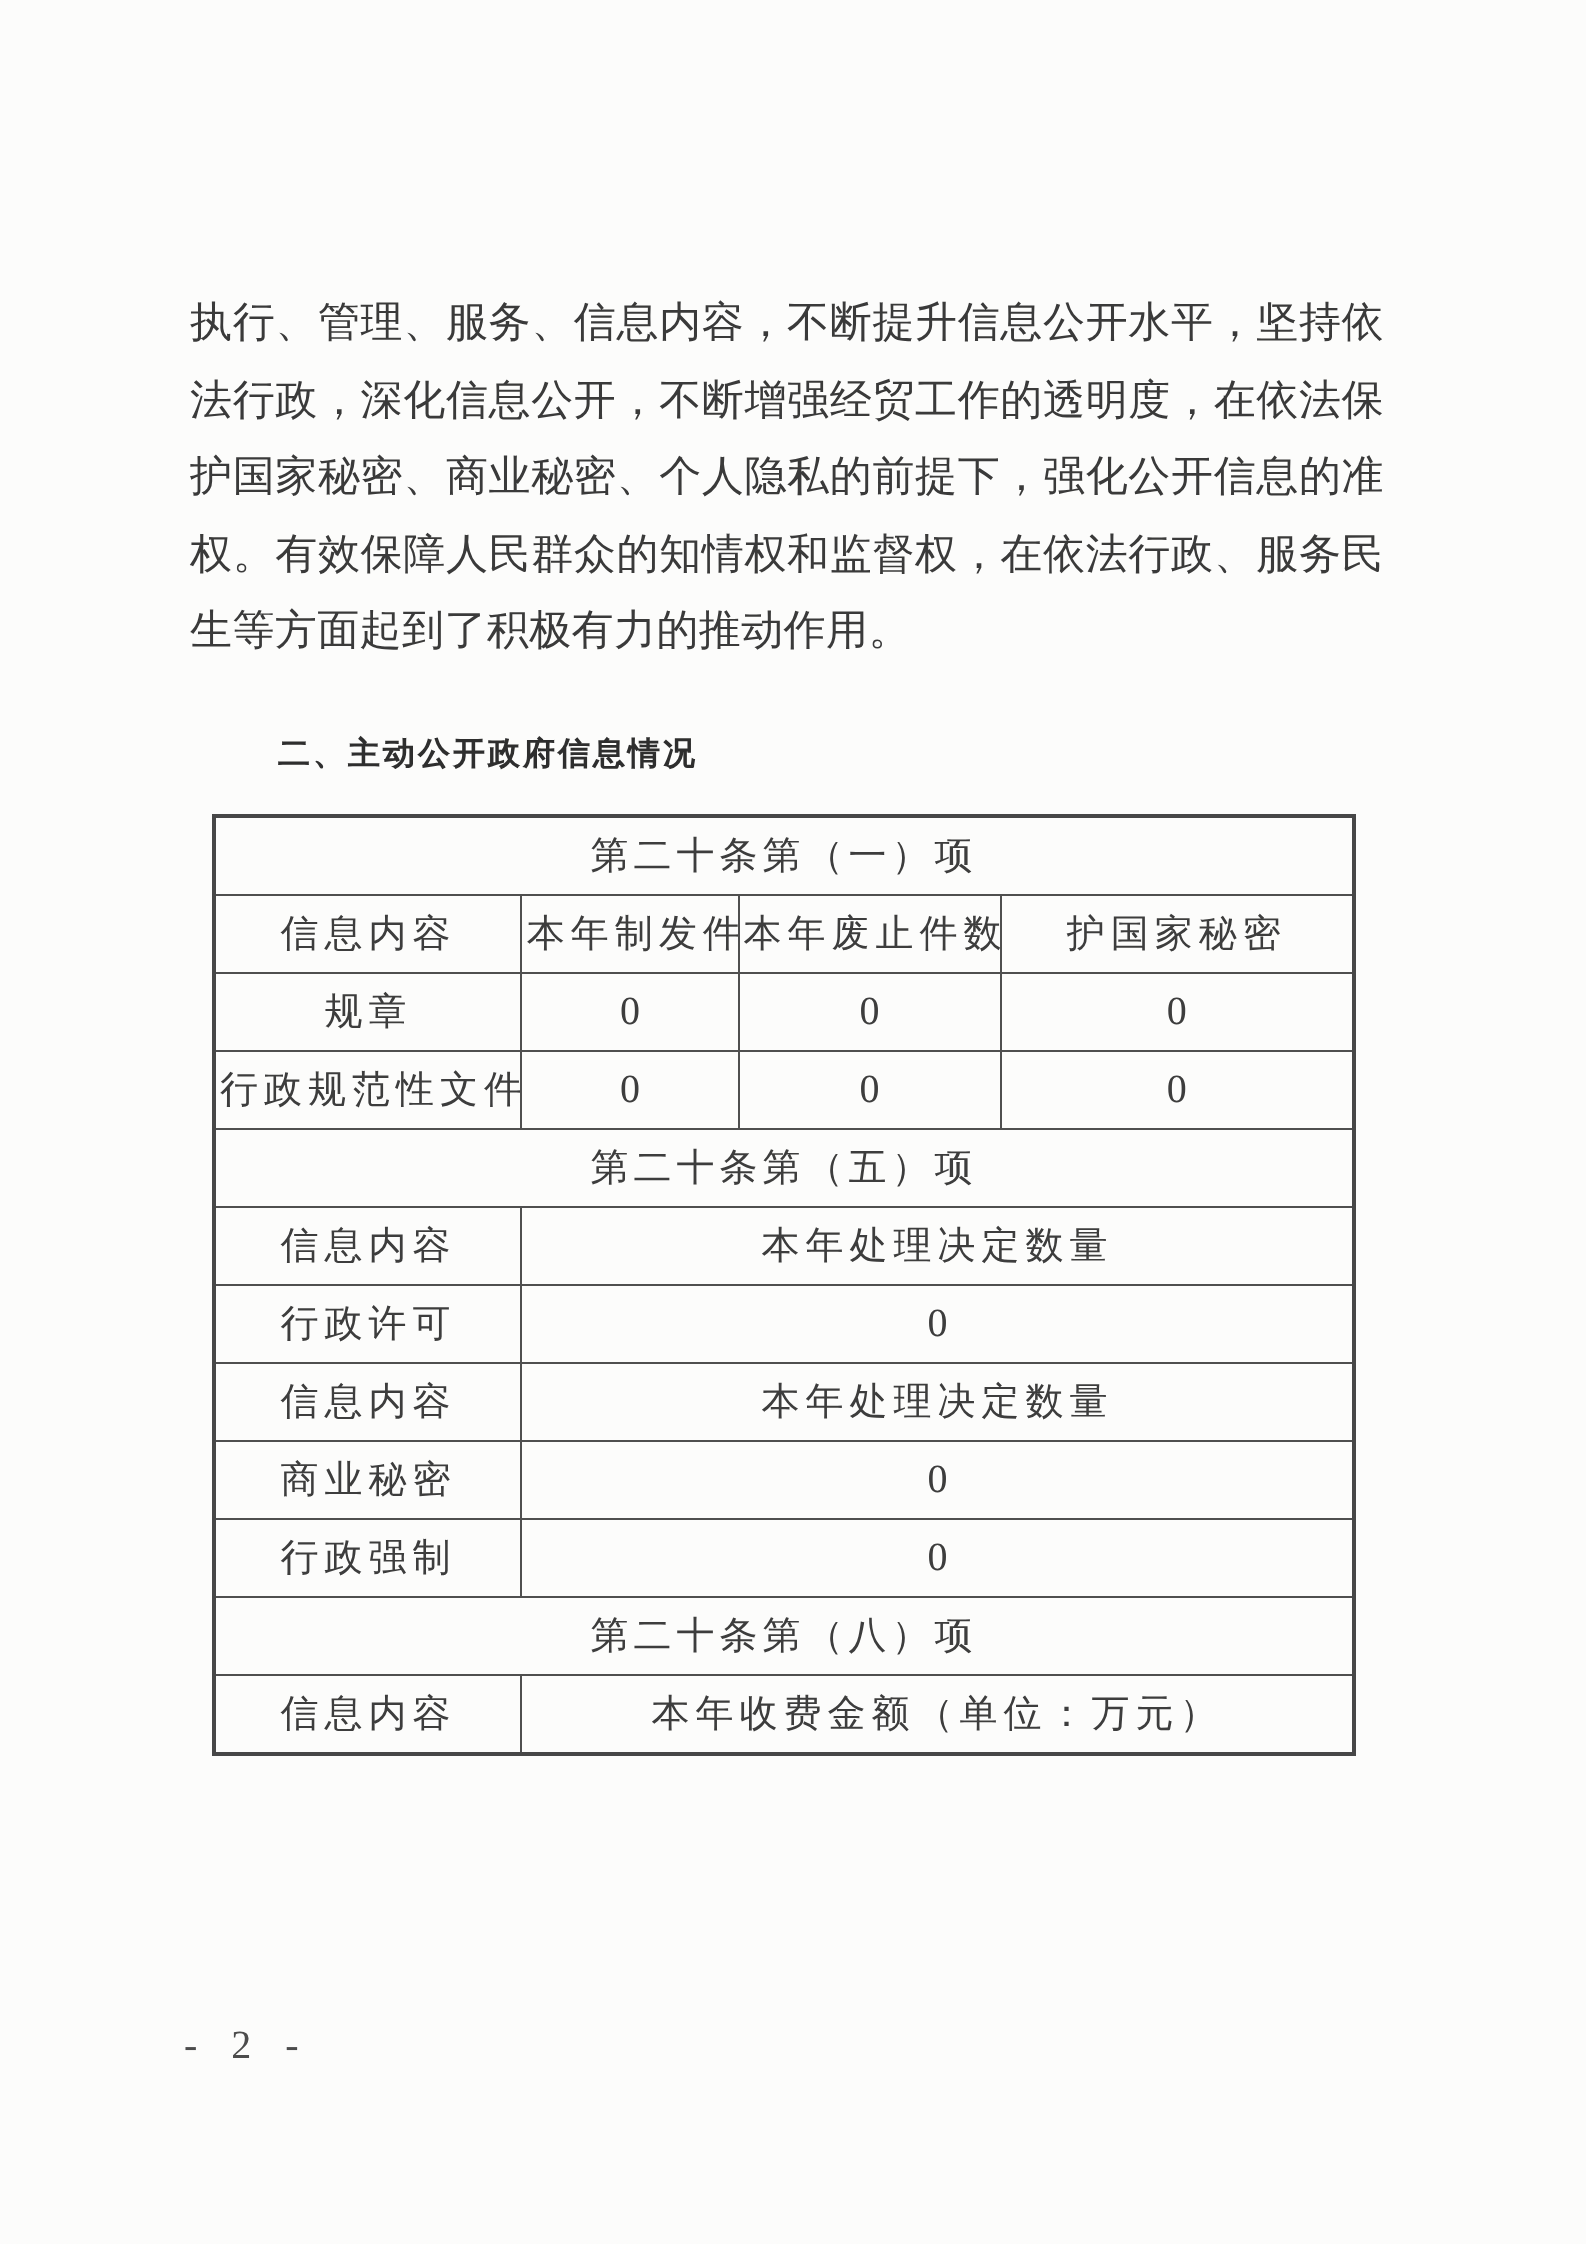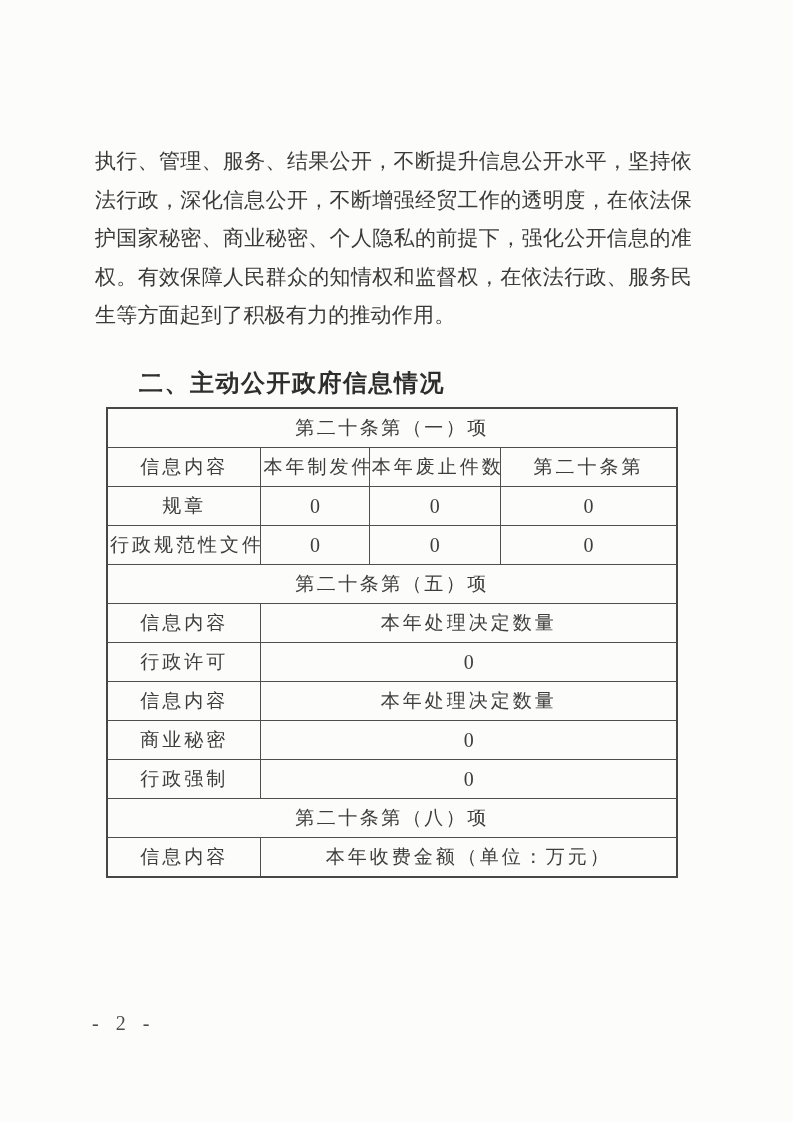--- a/index.html
+++ b/index.html
@@ -37,21 +37,21 @@
     text-align-last: left;
     white-space: normal;
   }
   
   .heading {
     position: absolute;
     left: 139px;
     top: 367px;
     margin: 0;
     font-family: "Liberation Sans", "DejaVu Sans", sans-serif;
-    font-size: 24px;
+    font-size: 16px;
     font-weight: 700;
     color: #2e2e2e;
     letter-spacing: 1.5px;
     text-align: center;
   }
   
   .gov-table {
     position: absolute;
     left: 106px;
     top: 407px;
@@ -92,21 +92,21 @@
     letter-spacing: 6px;
     color: #4c4c4c;
   }
 </style>
 </head>
 <body>
 
 <div class="page">
 
   <div class="body-text">
-      <div class="body-line">执行、管理、服务、结果公开，不断提升信息公开水平，坚持依</div>
+      <div class="body-line">执行、管理、服务、信息内容，不断提升信息公开水平，坚持依</div>
       <div class="body-line">法行政，深化信息公开，不断增强经贸工作的透明度，在依法保</div>
       <div class="body-line">护国家秘密、商业秘密、个人隐私的前提下，强化公开信息的准</div>
       <div class="body-line">权。有效保障人民群众的知情权和监督权，在依法行政、服务民</div>
       <div class="body-line last">生等方面起到了积极有力的推动作用。</div>
     </div>
 
   <h2 class="heading">二、主动公开政府信息情况</h2>
 
   <table class="gov-table">
     <colgroup>
@@ -116,21 +116,21 @@
         <col class="c4">
     </colgroup>
     <tbody>
         <tr class="row-section">
           <td colspan="4">第二十条第（一）项</td>
         </tr>
         <tr class="row-header">
           <td>信息内容</td>
           <td>本年制发件数</td>
           <td>本年废止件数</td>
-          <td>第二十条第</td>
+          <td>护国家秘密</td>
         </tr>
         <tr class="row-data">
           <td>规章</td>
           <td class="num">0</td>
           <td class="num">0</td>
           <td class="num">0</td>
         </tr>
         <tr class="row-data">
           <td>行政规范性文件</td>
           <td class="num">0</td>

